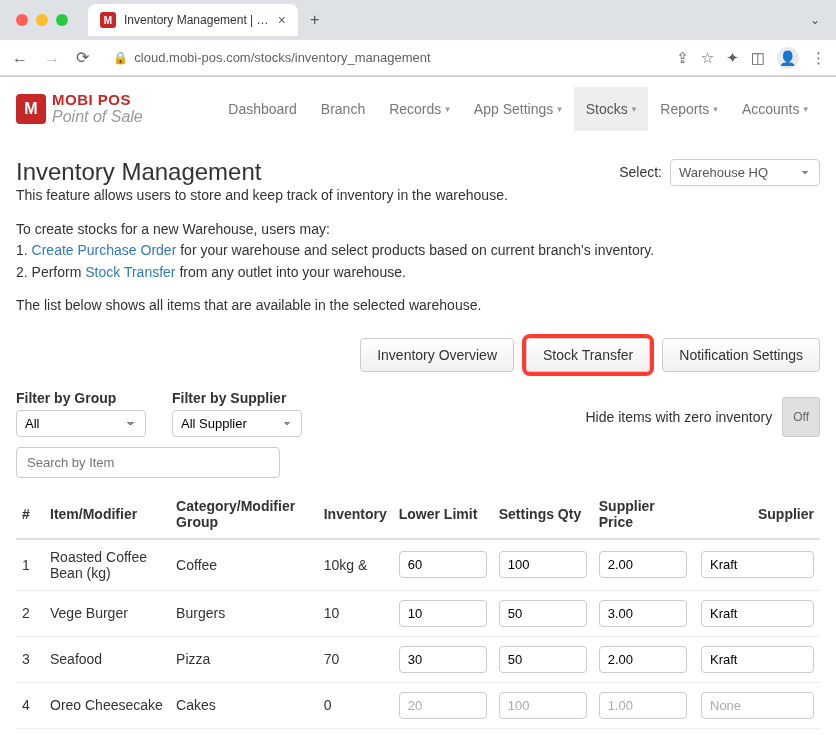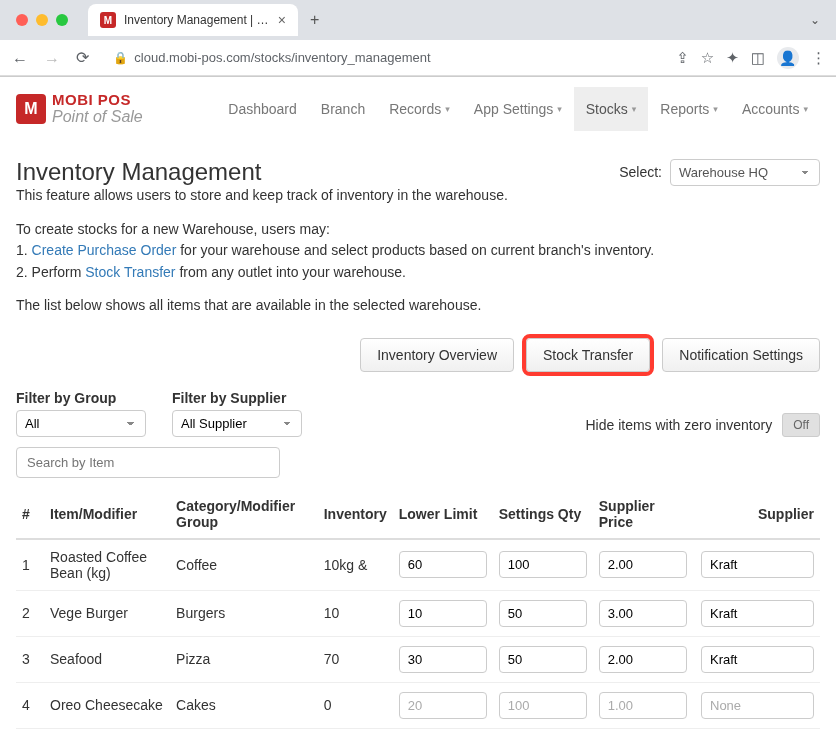--- a/index.html
+++ b/index.html
@@ -54,21 +54,21 @@
   
   .action-buttons { display: flex; gap: 12px; justify-content: flex-end; margin: 22px 0 18px 0; }
   .btn { padding: 8px 16px; border: 1px solid #ccc; background: linear-gradient(#fff, #f0f0f0); border-radius: 4px; font-size: 14px; cursor: pointer; color: #333; }
   .btn.highlighted { outline: 4px solid #ff3b30; outline-offset: 0; }
   
   .filters-row { display: flex; gap: 26px; align-items: flex-end; margin-bottom: 10px; }
   .filter-block { display: flex; flex-direction: column; gap: 4px; }
   .filter-block label { font-weight: bold; font-size: 14px; }
   .filter-select { width: 130px; padding: 5px 8px; border: 1px solid #ccc; border-radius: 4px; font-size: 13px; background: #fff; appearance: none; background-image: linear-gradient(45deg, transparent 50%, #888 50%), linear-gradient(135deg, #888 50%, transparent 50%); background-position: calc(100% - 14px) 11px, calc(100% - 10px) 11px; background-size: 4px 4px, 4px 4px; background-repeat: no-repeat; }
   .hide-zero { margin-left: auto; display: flex; align-items: center; gap: 10px; font-size: 14px; }
-  .toggle-off { background: #e0e0e0; border: 1px solid #ccc; padding: 4px 10px; border-radius: 3px; font-size: 12px; color: #666; }
+  .toggle-off { background: #e0e0e0; border: 1px solid #ccc; padding: 12px 10px; border-radius: 3px; font-size: 12px; color: #666; }
   
   .search-input { width: 264px; padding: 7px 10px; border: 1px solid #ccc; border-radius: 4px; font-size: 13px; margin-bottom: 12px; }
   
   table { width: 100%; border-collapse: collapse; font-size: 14px; }
   th { text-align: left; font-weight: bold; padding: 8px 6px; border-bottom: 2px solid #ddd; }
   th:first-child { width: 28px; }
   td { padding: 9px 6px; border-bottom: 1px solid #eee; vertical-align: middle; }
   .cell-input { width: 88px; padding: 5px 8px; border: 1px solid #ccc; border-radius: 4px; font-size: 13px; }
   .cell-input.wide { width: 113px; }
   .cell-input:disabled, .cell-input.muted { color: #aaa; background: #fff; }

